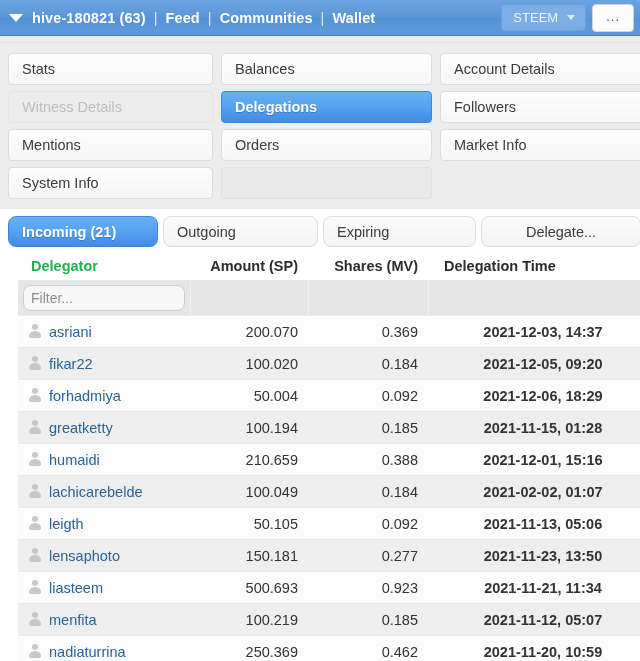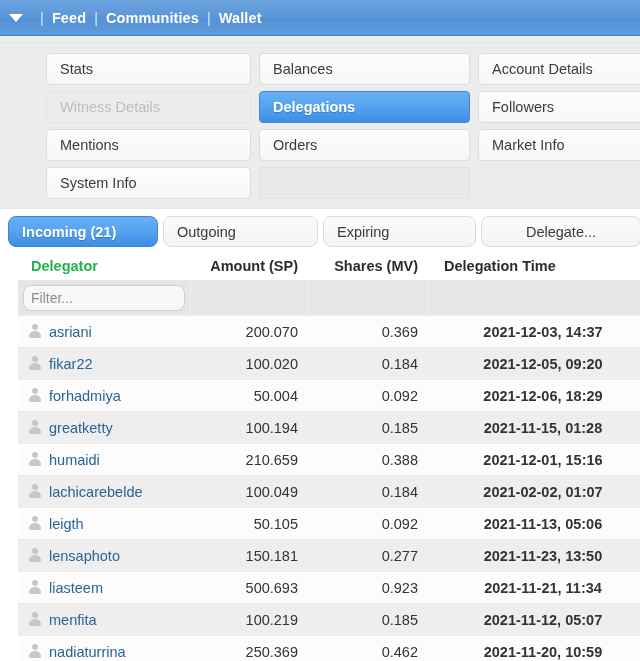--- a/index.html
+++ b/index.html
@@ -105,21 +105,20 @@
   .grid-wrap {
     background: #ececec;
     padding: 6px 0 5px 0;
   }
   .btn-grid {
     display: grid;
     grid-template-columns: 205px 211px 208px;
     column-gap: 8px;
     row-gap: 6px;
     padding: 4px 8px;
-    margin-left: 38px;
   }
   .gbtn {
     height: 32px;
     border: 1px solid #dcdcdc;
     border-radius: 4px;
     background: linear-gradient(to bottom, #fdfdfd, #f6f6f6);
     display: flex;
     align-items: center;
     padding-left: 13px;
     font-size: 14.5px;
@@ -298,26 +297,34 @@
     color: #2a6496;
     cursor: pointer;
   }
 </style>
 </head>
 <body>
 
 <div class="topbar">
   <div class="caret-down"></div>
   <div class="nav-links">
+    <span class="nav-account">hive-180821 (63)</span>
     <span class="nav-sep">|</span>
     <span class="nav-item">Feed</span>
     <span class="nav-sep">|</span>
     <span class="nav-item">Communities</span>
     <span class="nav-sep">|</span>
     <span class="nav-item">Wallet</span>
+  </div>
+  <div class="topbar-right">
+    <div class="chain-select">
+      <span>STEEM</span>
+      <span class="mini-caret"></span>
+    </div>
+    <div class="more-btn">...</div>
   </div>
 </div>
 
 <div class="sub-strip"></div>
 
 <div class="grid-wrap">
   <div class="btn-grid">
     <div class="gbtn">Stats</div>
     <div class="gbtn">Balances</div>
     <div class="gbtn">Account Details</div>

